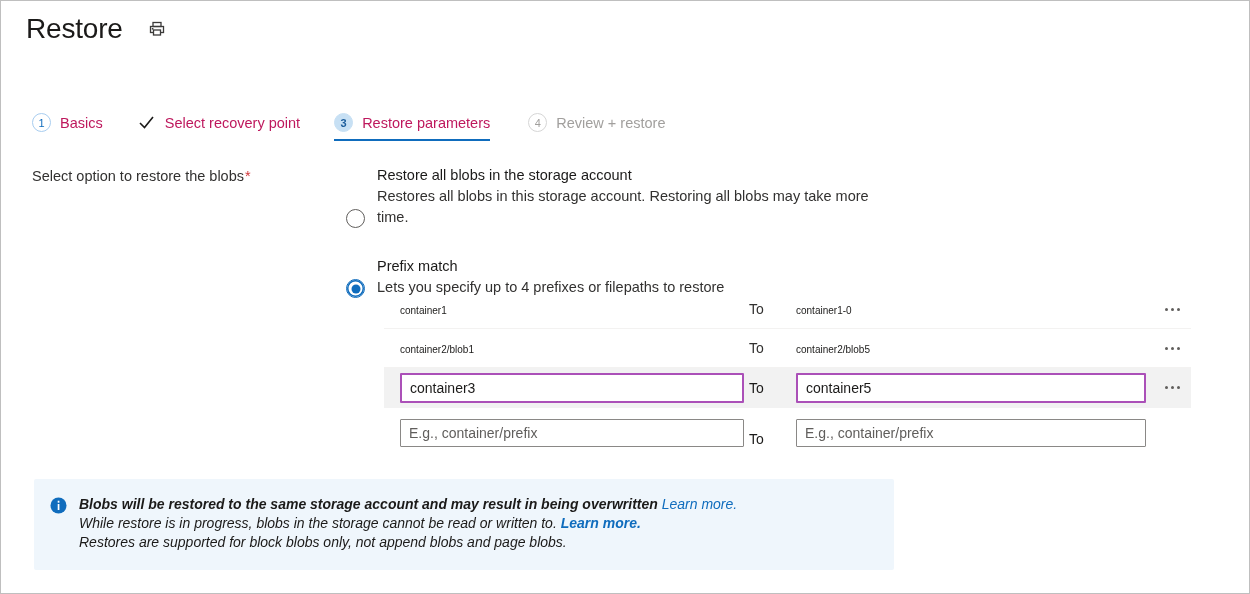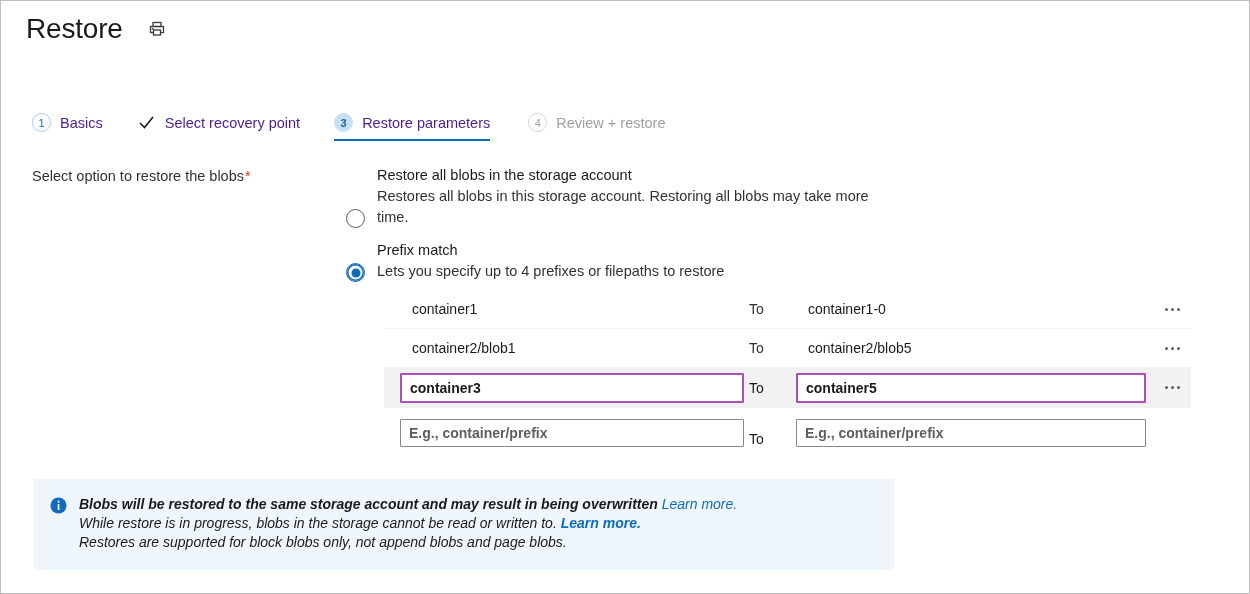--- a/index.html
+++ b/index.html
@@ -93,21 +93,21 @@
   .step-check {
     width: 19px;
     height: 19px;
     display: flex;
     align-items: center;
     justify-content: center;
     flex: none;
   }
   .step-label {
     font-size: 14.5px;
-    color: #4c1d95;
+    color: #be185d;
     white-space: nowrap;
   }
   .step-label.active {
     font-weight: 400;
   }
   .step-label.disabled {
     color: #a19f9d;
   }
   .step.is-active::after {
     content: "";
@@ -138,21 +138,21 @@
     position: absolute;
     left: 345px;
     top: 164px;
     width: 560px;
   }
   .option-row {
     display: flex;
     align-items: flex-end;
     gap: 12px;
   }
-  .option-row + .option-row { margin-top: 12px; }
+  .option-row + .option-row { margin-top: 28px; }
   .radio {
     width: 19px;
     height: 19px;
     border-radius: 50%;
     border: 1px solid #605e5c;
     box-sizing: border-box;
     background: #fff;
     flex: none;
     margin-top: 2px;
     cursor: pointer;
@@ -237,37 +237,35 @@
   }
   .cell-menu {
     flex: 1;
     display: flex;
     align-items: center;
     justify-content: flex-start;
     padding-left: 14px;
     box-sizing: border-box;
   }
   .static-text {
-    font-size: 14px;
-    color: #1b1a19;
-    margin-left: 12px;
+    font-size: 10px;
+    color: #1b1a19;
   }
   .tinput {
     width: 100%;
     height: 28px;
     box-sizing: border-box;
     border: 1px solid #8a8886;
     background: #fff;
     font-family: "Segoe UI", "Liberation Sans", sans-serif;
     font-size: 14px;
     color: #1b1a19;
     padding: 0 8px;
     outline: none;
     border-radius: 1px;
-    font-weight: bold;
   }
   .tinput.purple {
     border: 2px solid #a4373a00;
     border-color: #ab50b8;
     height: 30px;
   }
   .tinput::placeholder {
     color: #605e5c;
   }
   .ellipsis-btn {

